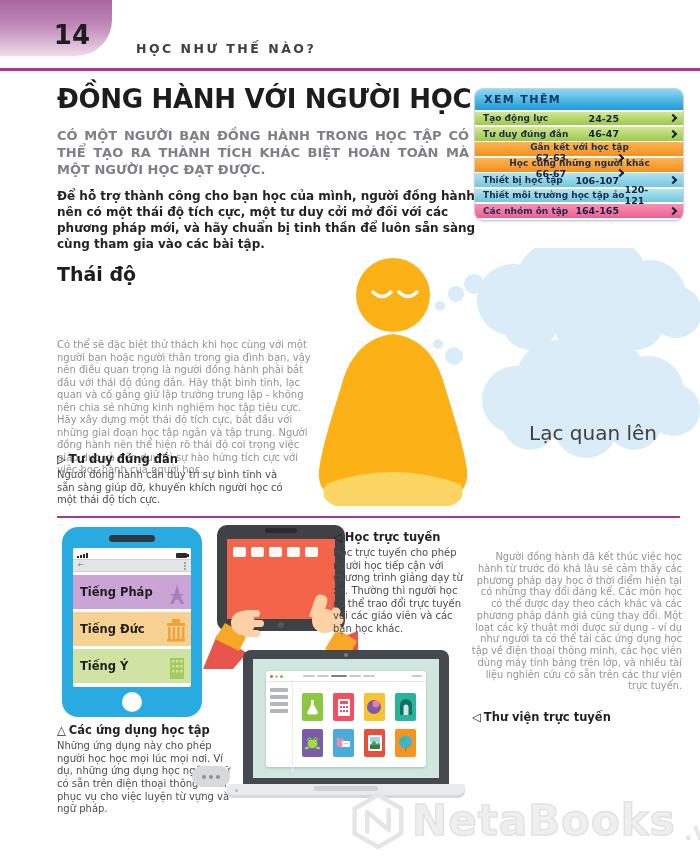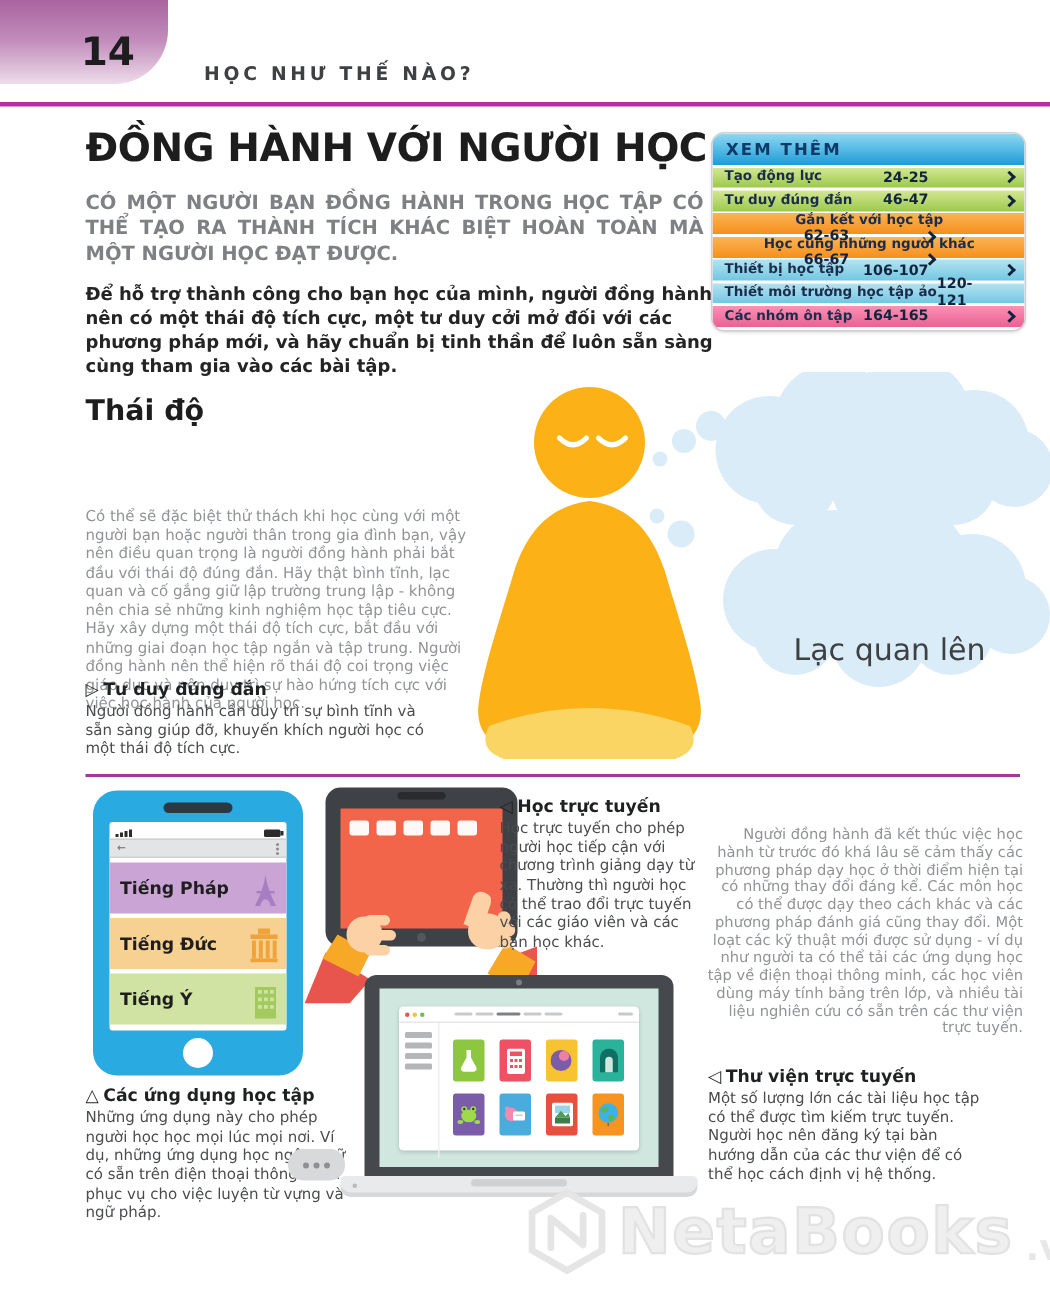--- a/index.html
+++ b/index.html
@@ -332,21 +332,20 @@
         <circle fill="#fdd1a6" cx="134" cy="109" r="4.5"></circle>
     </g>
   </svg>
 
   <p class="callout-t online-t"><span class="marker">◁</span><span>Học trực tuyến</span></p>
   <p class="callout-b online-b">Học trực tuyến cho phép người học tiếp cận với chương trình giảng dạy từ xa. Thường thì người học có thể trao đổi trực tuyến với các giáo viên và các bạn học khác.</p>
 
   <p class="gray-body methods-b">Người đồng hành đã kết thúc việc học hành từ trước đó khá lâu sẽ cảm thấy các phương pháp dạy học ở thời điểm hiện tại có những thay đổi đáng kể. Các môn học có thể được dạy theo cách khác và các phương pháp đánh giá cũng thay đổi. Một loạt các kỹ thuật mới được sử dụng - ví dụ như người ta có thể tải các ứng dụng học tập về điện thoại thông minh, các học viên dùng máy tính bảng trên lớp, và nhiều tài liệu nghiên cứu có sẵn trên các thư viện trực tuyến.</p>
 
   <p class="callout-t library-t"><span class="marker">◁</span><span>Thư viện trực tuyến</span></p>
-  <p class="callout-b library-b">Một số lượng lớn các tài liệu học tập có thể được tìm kiếm trực tuyến. Người học nên đăng ký tại bàn hướng dẫn của các thư viện để có thể học cách định vị hệ thống.</p>
 
   <p class="callout-t apps-t"><span class="marker">△</span><span>Các ứng dụng học tập</span></p>
   <p class="callout-b apps-b">Những ứng dụng này cho phép người học học mọi lúc mọi nơi. Ví dụ, những ứng dụng học ngôn ngữ có sẵn trên điện thoại thông minh phục vụ cho việc luyện từ vựng và ngữ pháp.</p>
 
   <div class="laptop">
     <div class="lap-screen">
       <div class="lap-cam"></div>
       <div class="lap-inner">
         <div class="browser">
           <div class="btop">

